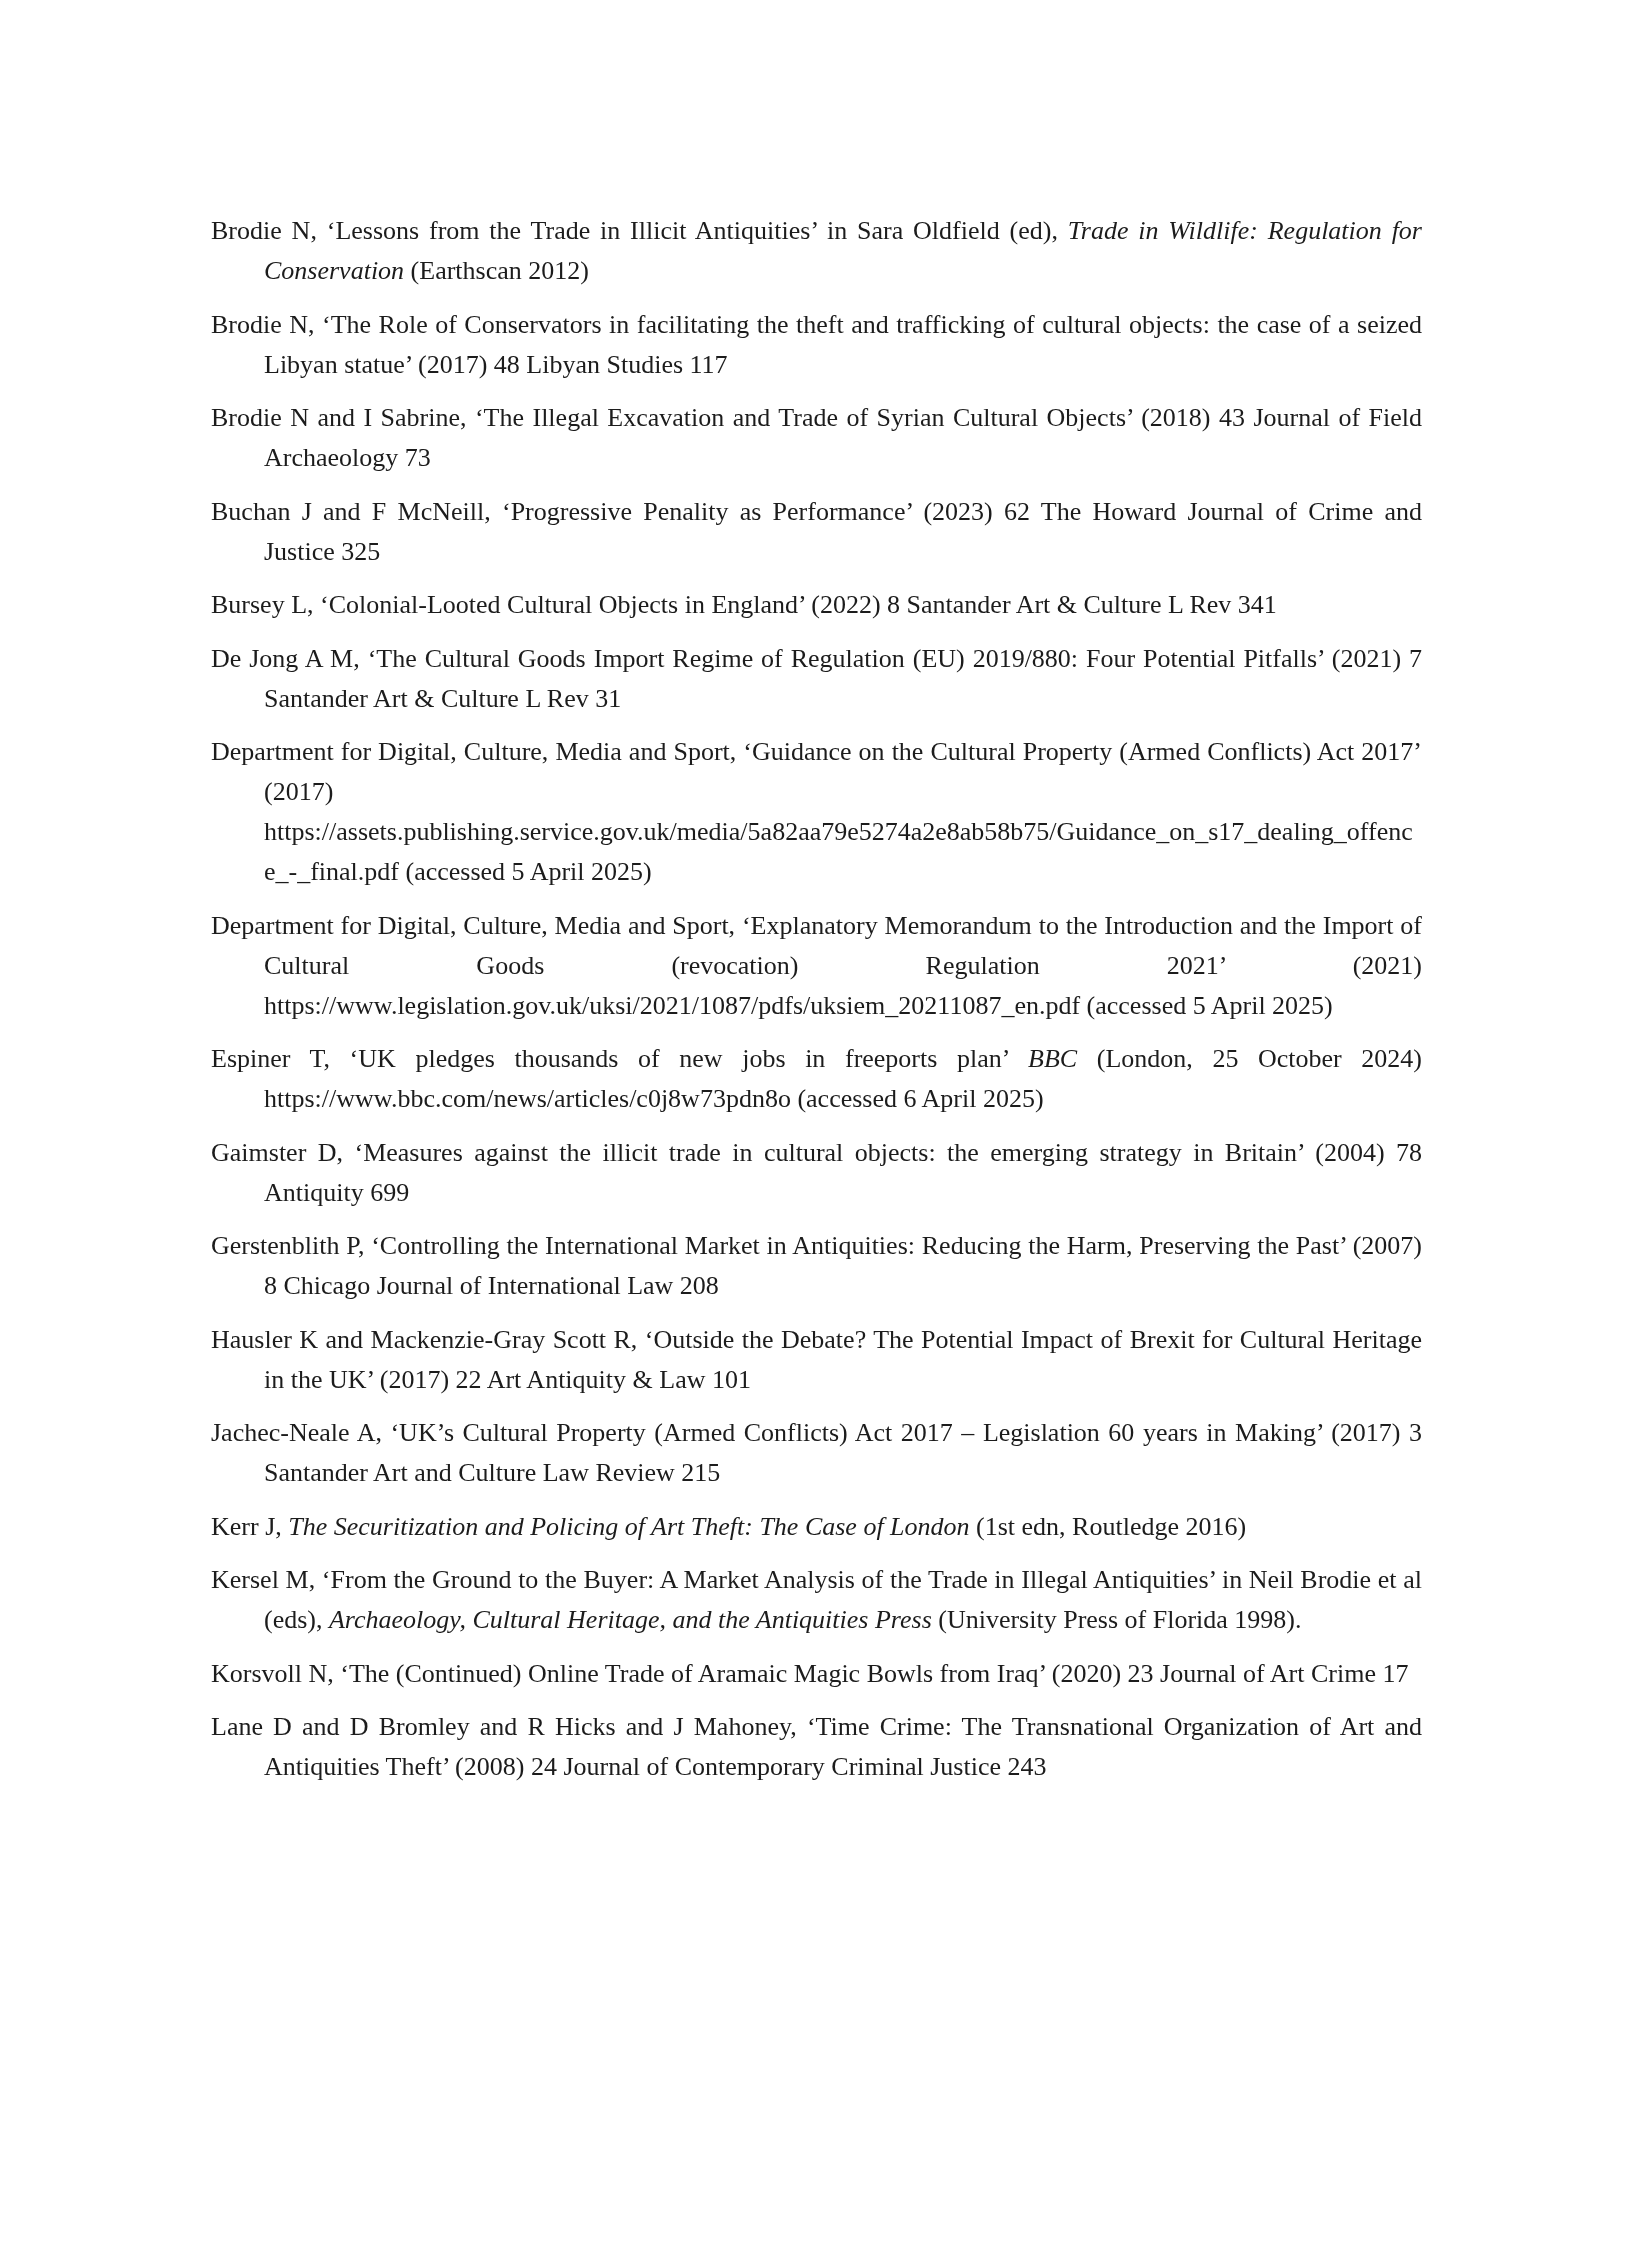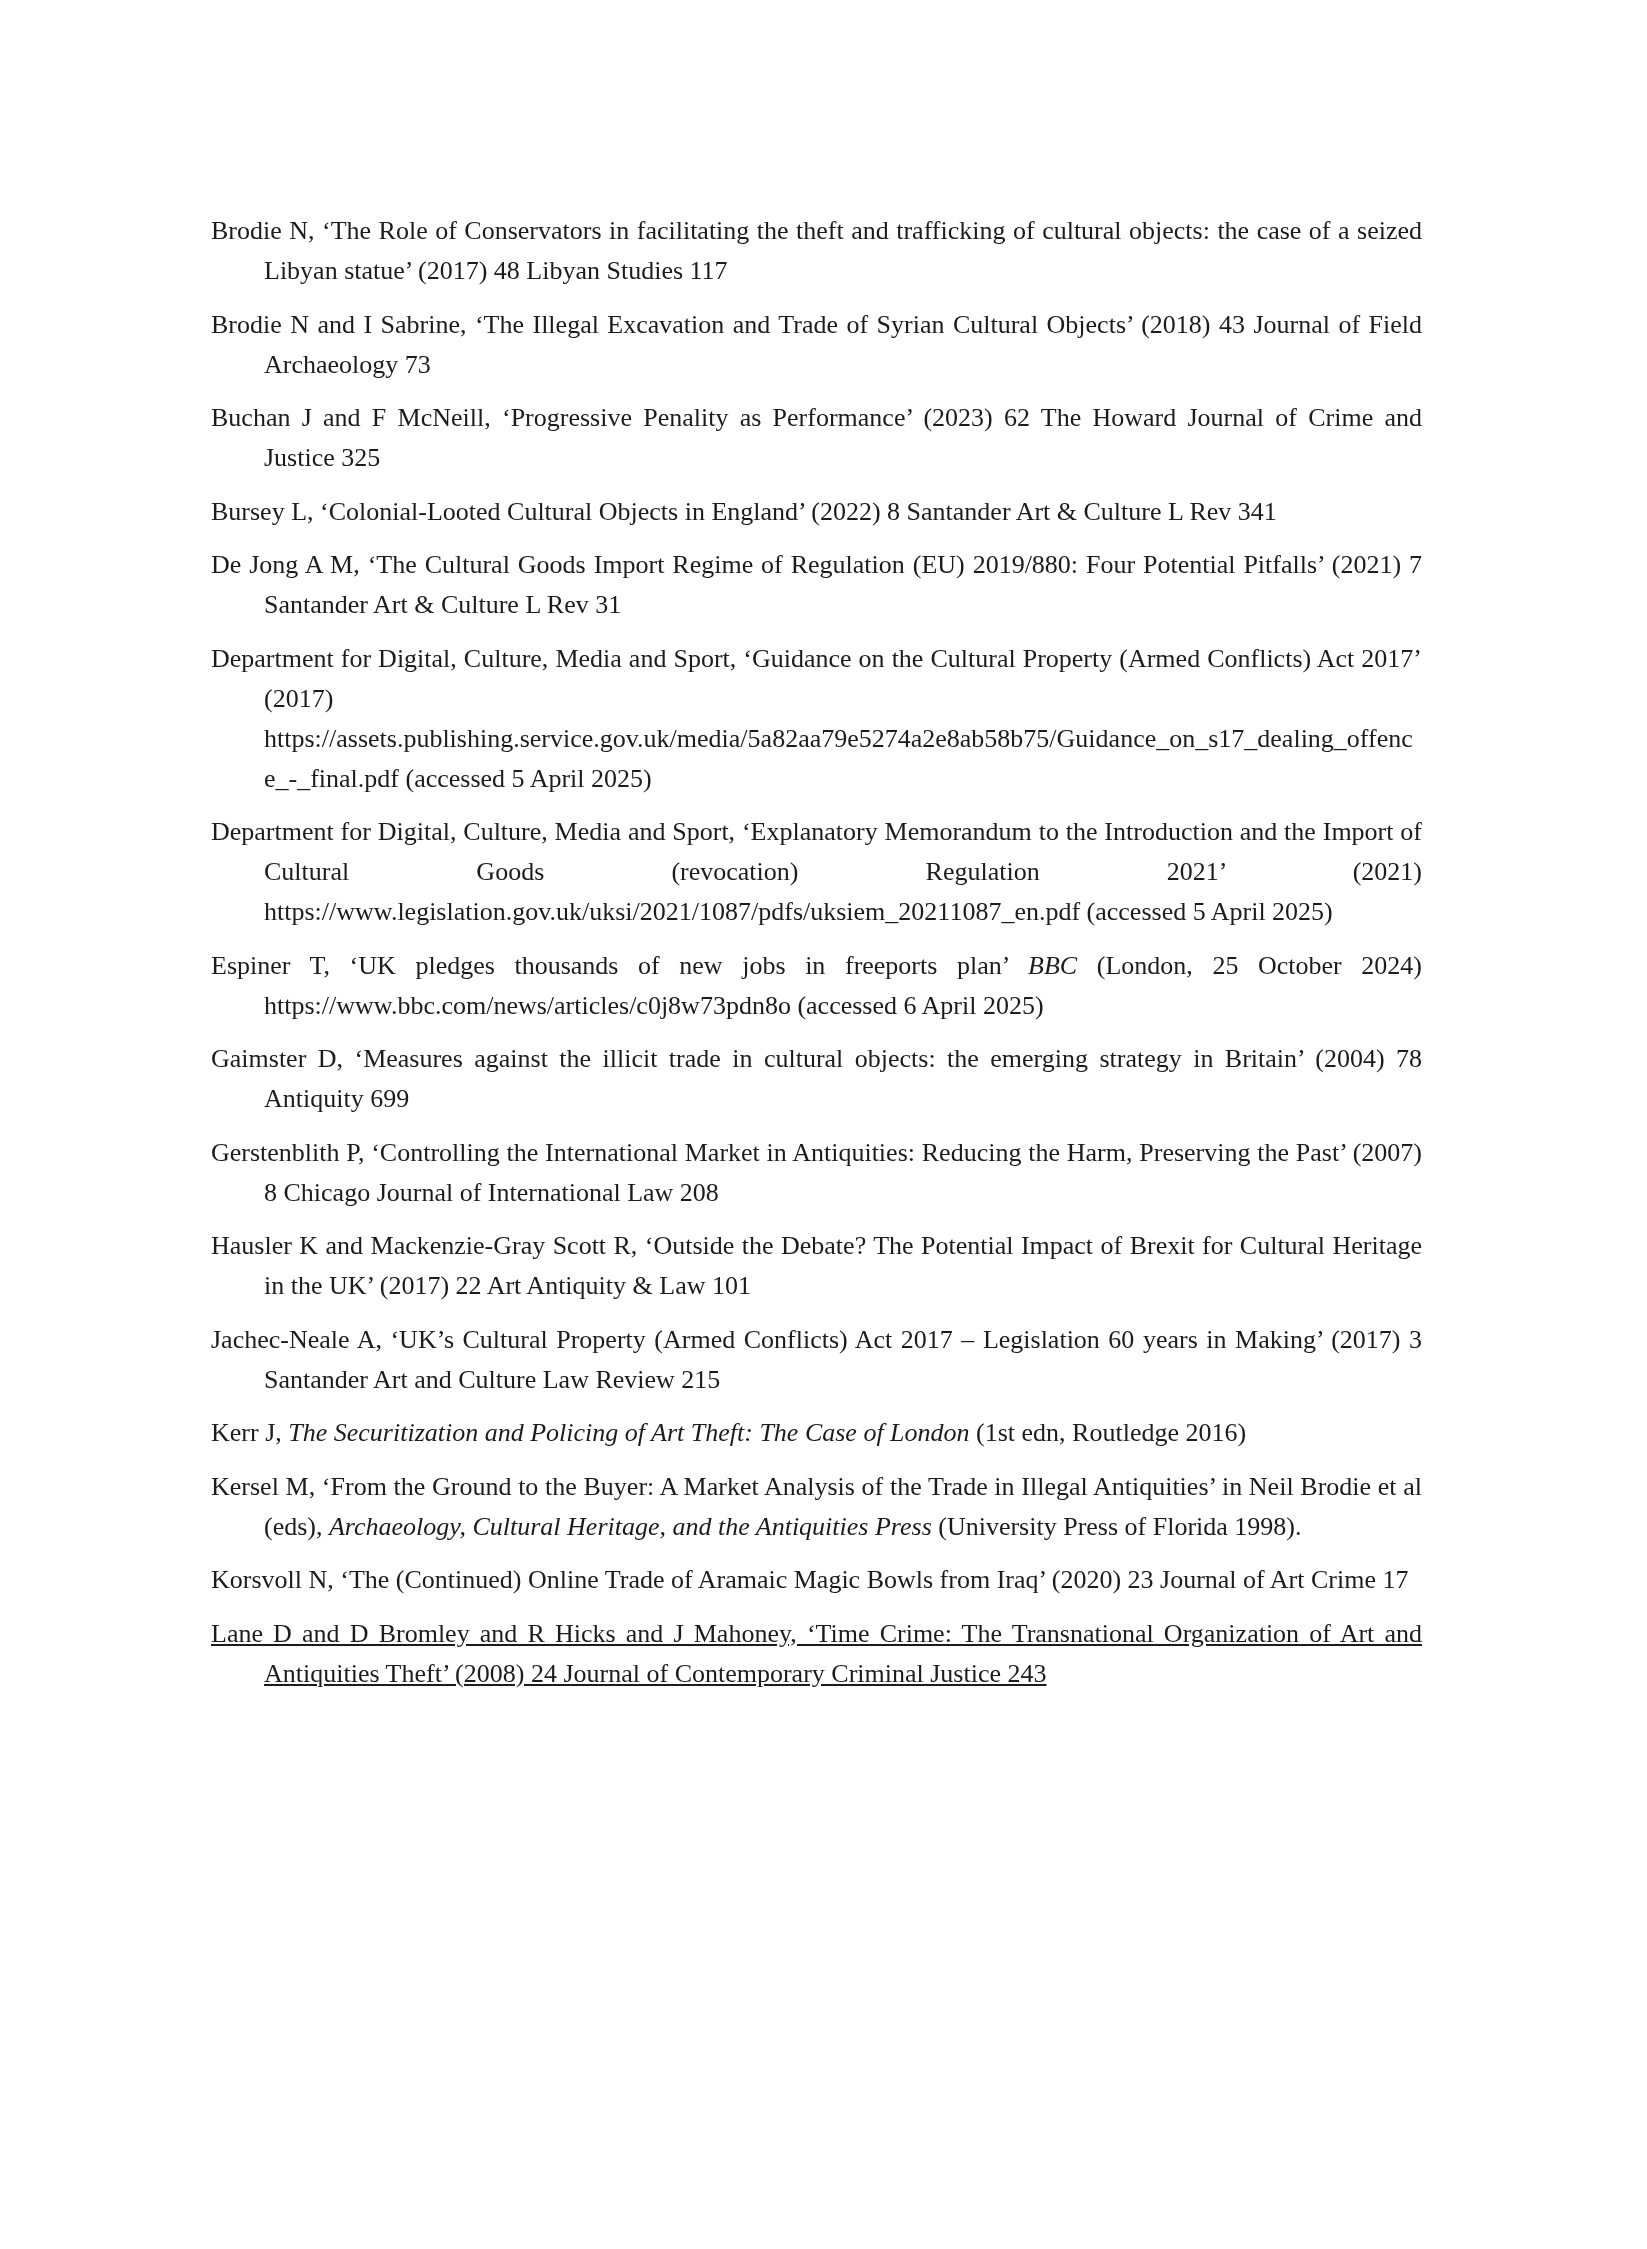--- a/index.html
+++ b/index.html
@@ -31,37 +31,37 @@
     font-size: 26px;
     line-height: 40px;
     text-align: justify;
     padding-left: 53px;
     text-indent: -53px;
     overflow-wrap: break-word;
     hyphens: auto;
   }
   p.entry:last-child {
     margin-bottom: 8px;
-    text-decoration: underline;
   }
   .footer {
     position: absolute;
     left: 211px;
     top: 2239px;
     font-size: 26px;
     line-height: 40px;
   }
 </style>
 </head>
 <body>
 
 <div class="page">
 
   <main class="content">
 
+  <p class="entry"><span>Brodie N, ‘Lessons from the Trade in Illicit Antiquities’ in Sara Oldfield (ed), </span><i>Trade in Wildlife: Regulation for Conservation</i><span> (Earthscan 2012)</span></p>
       <p class="entry"><span>Brodie N, ‘The Role of Conservators in facilitating the theft and trafficking of cultural objects: the case of a seized Libyan statue’ (2017) 48 Libyan Studies 117</span></p>
       <p class="entry"><span>Brodie N and I Sabrine, ‘The Illegal Excavation and Trade of Syrian Cultural Objects’ (2018) 43 Journal of Field Archaeology 73</span></p>
       <p class="entry"><span>Buchan J and F McNeill, ‘Progressive Penality as Performance’ (2023) 62 The Howard Journal of Crime and Justice 325</span></p>
       <p class="entry"><span>Bursey L, ‘Colonial-Looted Cultural Objects in England’ (2022) 8 Santander Art &amp; Culture L Rev 341</span></p>
       <p class="entry"><span>De Jong A M, ‘The Cultural Goods Import Regime of Regulation (EU) 2019/880: Four Potential Pitfalls’ (2021) 7 Santander Art &amp; Culture L Rev 31</span></p>
       <p class="entry"><span>Department for Digital, Culture, Media and Sport, ‘Guidance on the Cultural Property (Armed Conflicts) Act 2017’ (2017) https://assets.publishing.service.gov.uk/media/5a82aa79e5274a2e8ab58b75/Guidance_on_s17_dealing_offence_-_final.pdf (accessed 5 April 2025)</span></p>
       <p class="entry"><span>Department for Digital, Culture, Media and Sport, ‘Explanatory Memorandum to the Introduction and the Import of Cultural Goods (revocation) Regulation 2021’ (2021) https://www.legislation.gov.uk/uksi/2021/1087/pdfs/uksiem_20211087_en.pdf (accessed 5 April 2025)</span></p>
       <p class="entry"><span>Espiner T, ‘UK pledges thousands of new jobs in freeports plan’ </span><i>BBC</i><span> (London, 25 October 2024) https://www.bbc.com/news/articles/c0j8w73pdn8o (accessed 6 April 2025)</span></p>
       <p class="entry"><span>Gaimster D, ‘Measures against the illicit trade in cultural objects: the emerging strategy in Britain’ (2004) 78 Antiquity 699</span></p>
       <p class="entry"><span>Gerstenblith P, ‘Controlling the International Market in Antiquities: Reducing the Harm, Preserving the Past’ (2007) 8 Chicago Journal of International Law 208</span></p>

